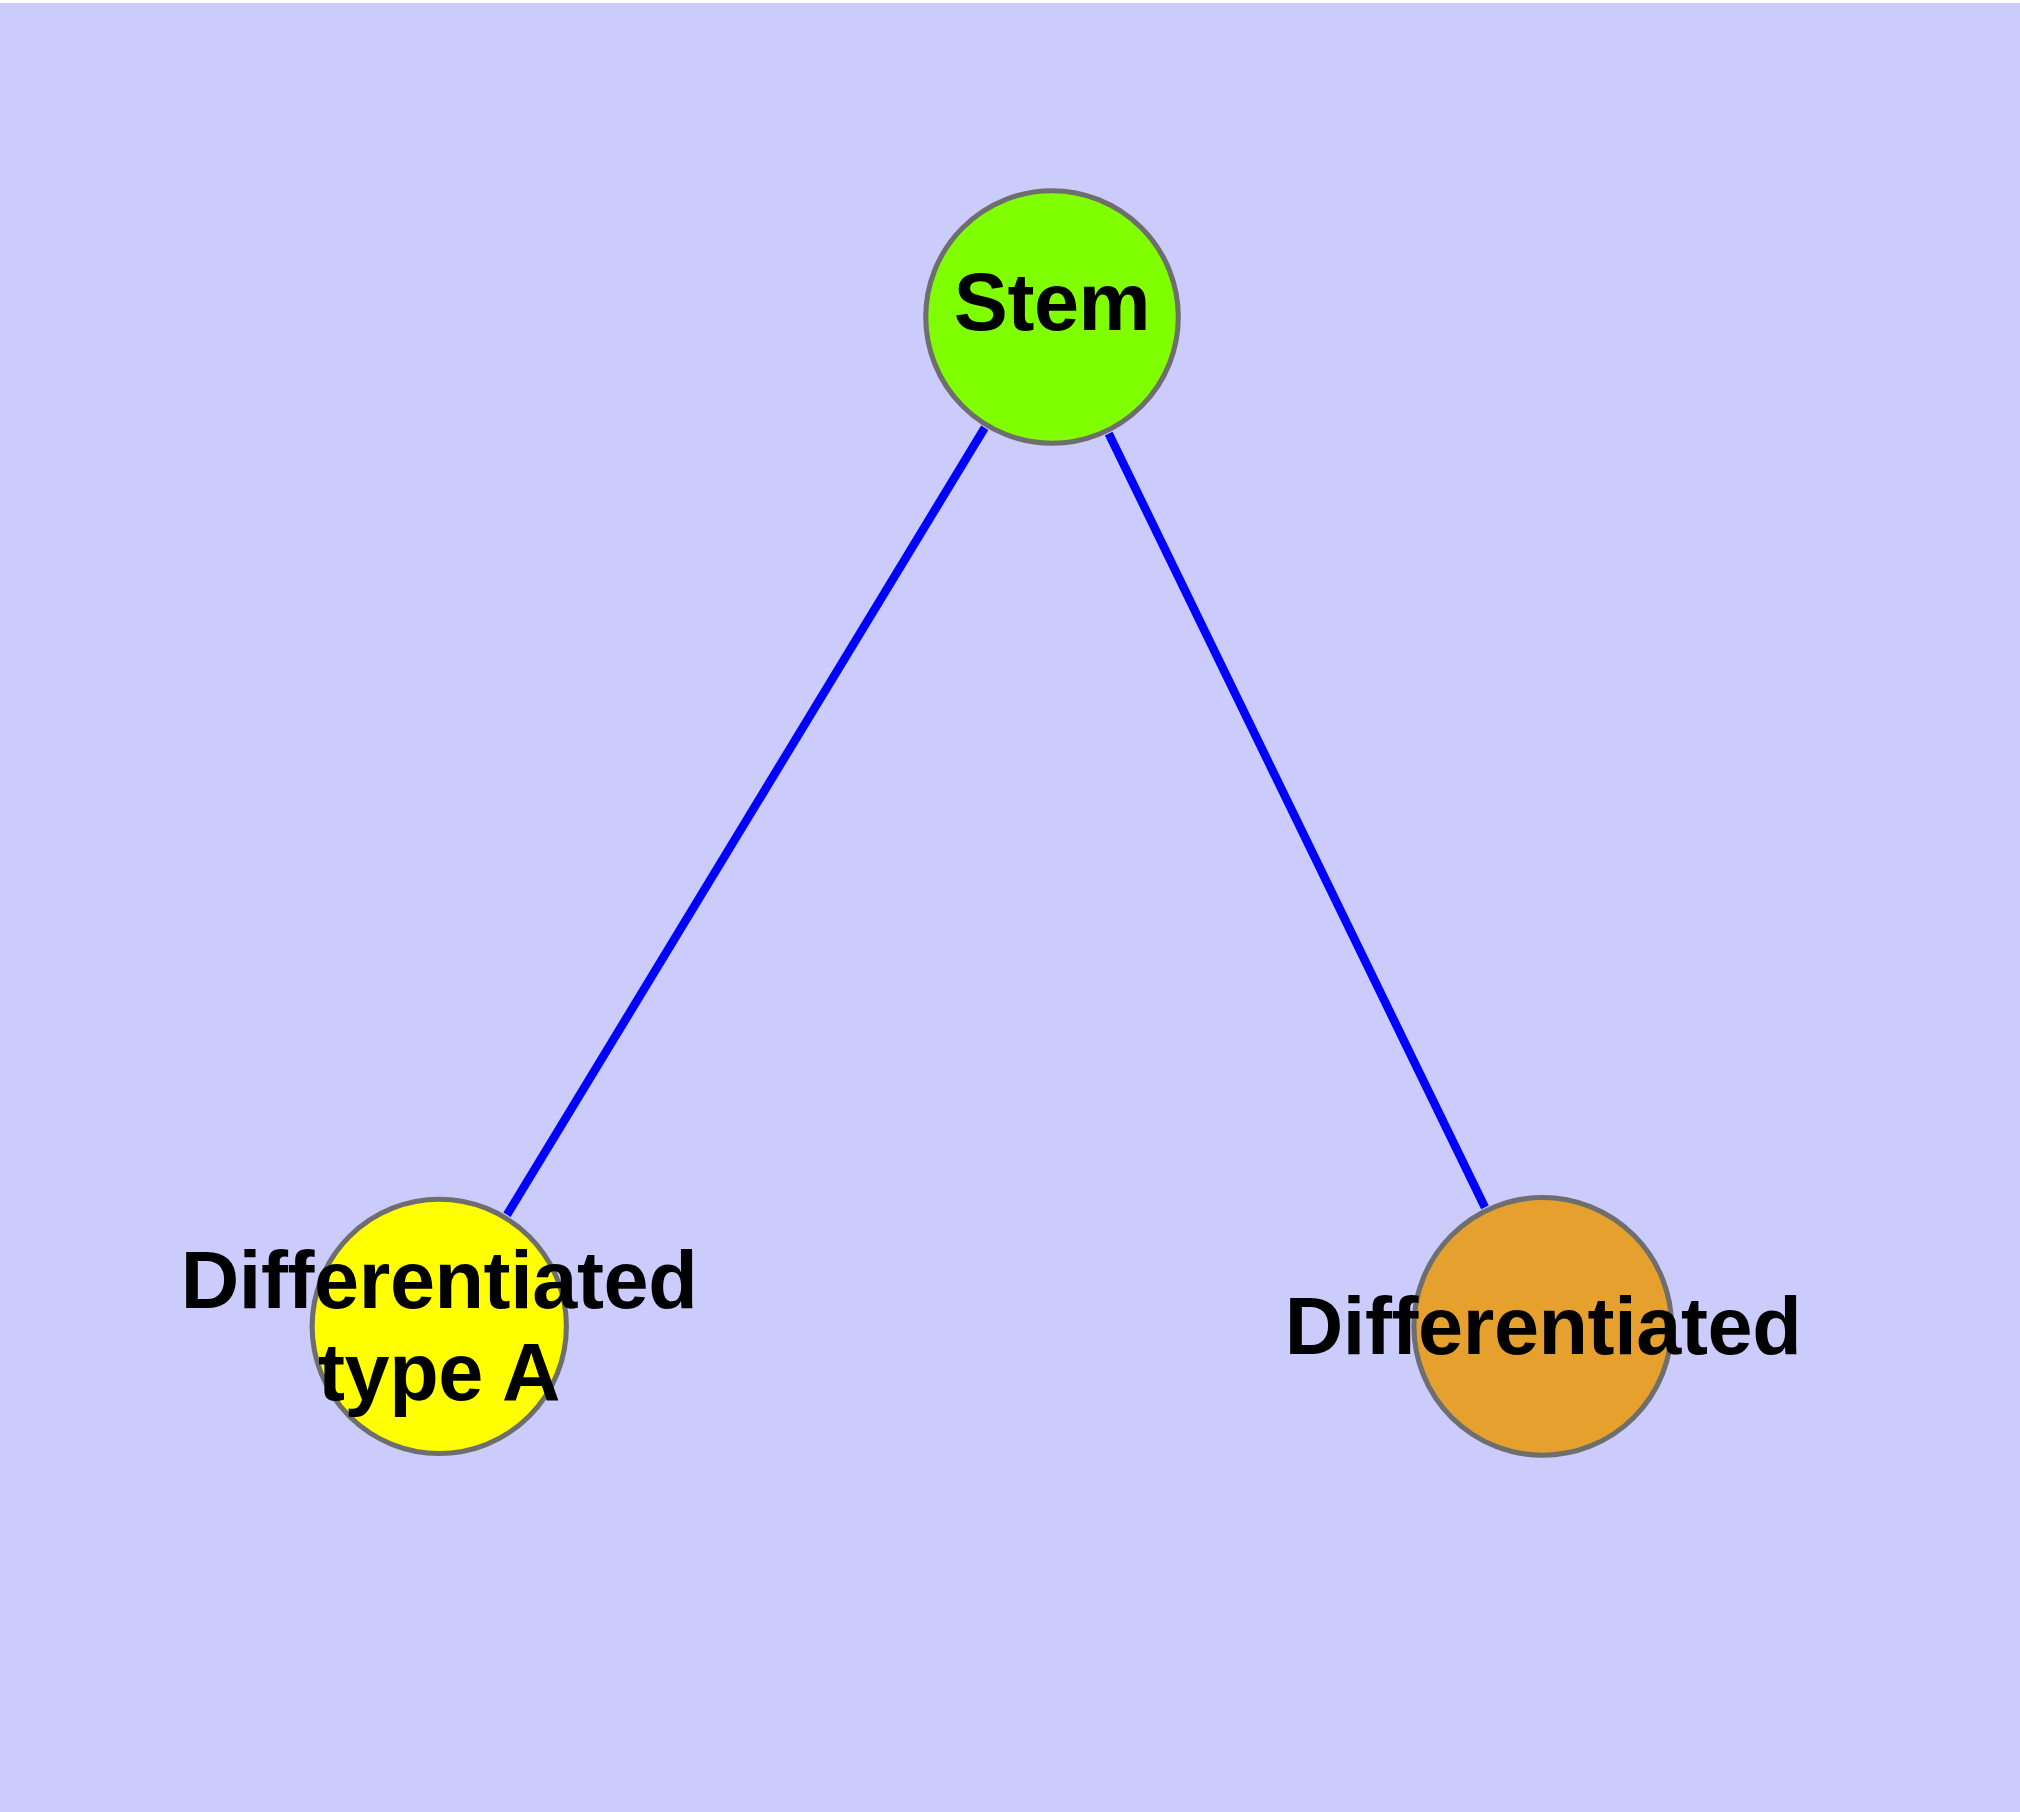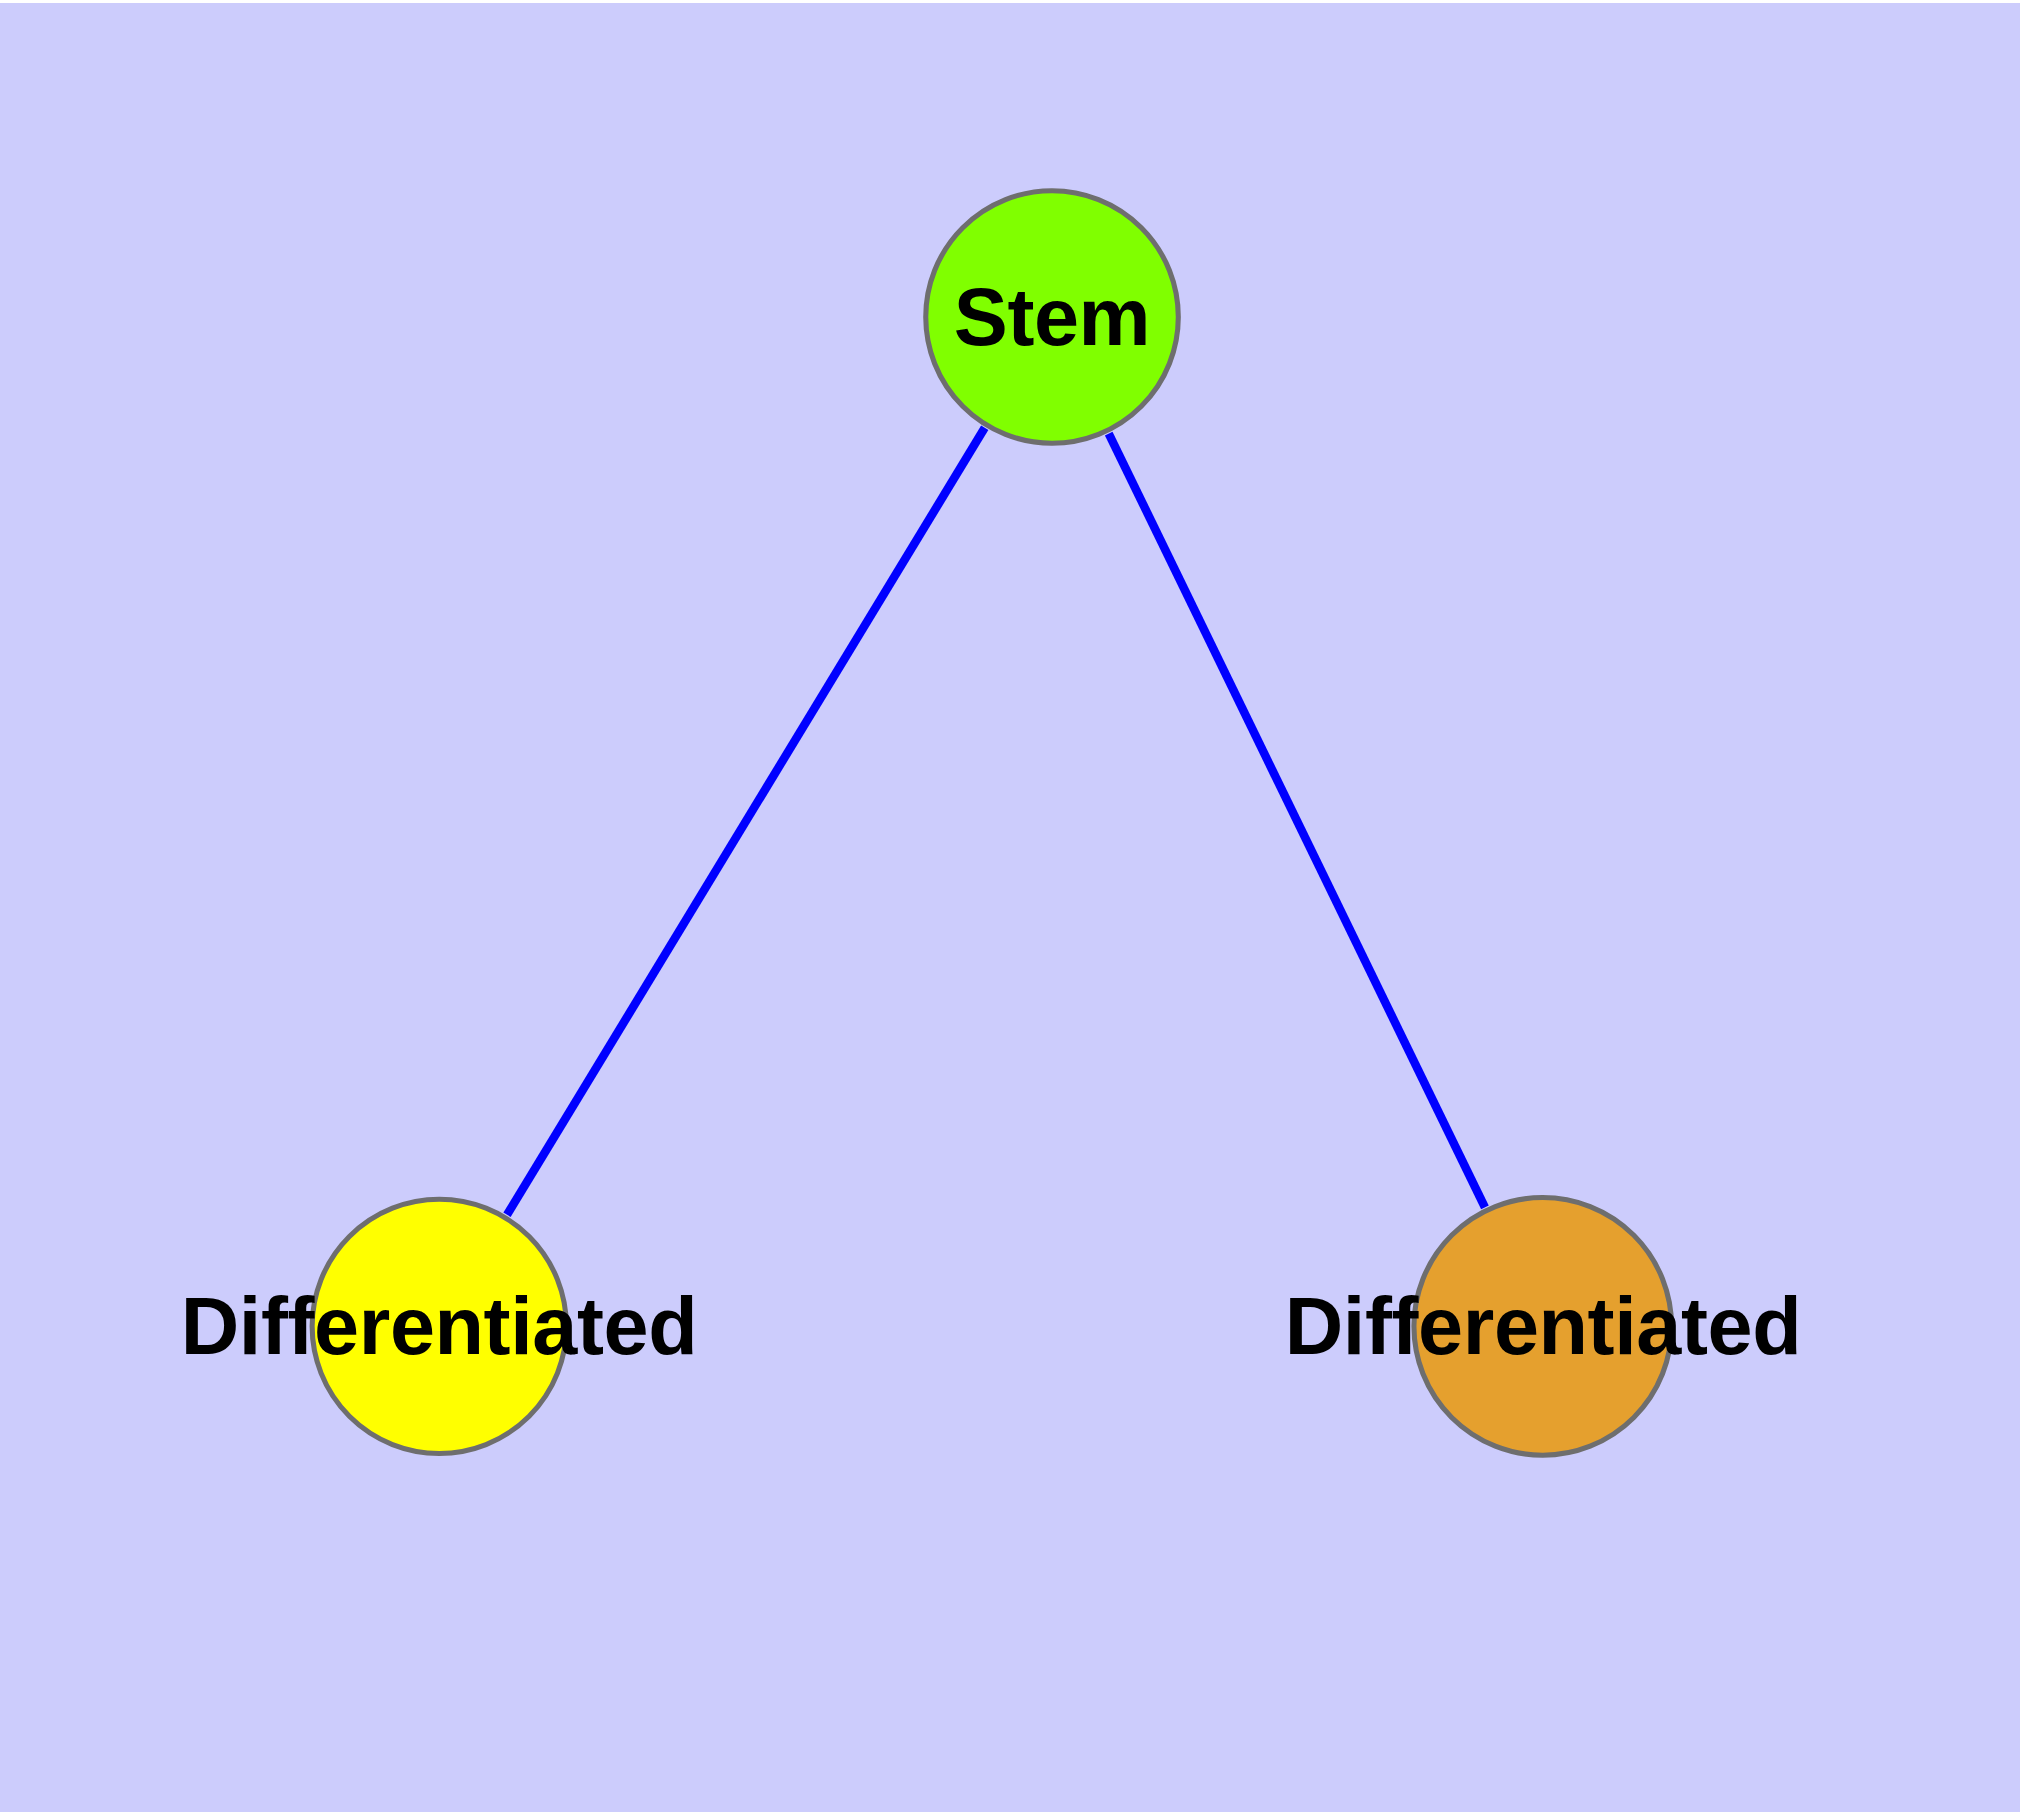--- a/index.html
+++ b/index.html
@@ -58,19 +58,19 @@
         <line x1="1307.8943779327726" y1="511.6013888047188" x2="1751.7939675979574" y2="1424.70054474813" stroke="#0000ff" stroke-width="10" stroke-linecap="butt"></line>
       </g>
     <g id="nodes-layer">
         <circle cx="1241" cy="374" r="149" fill="#80ff00" stroke="#6e6e6e" stroke-width="6"></circle>
         <circle cx="518" cy="1565" r="150" fill="#ffff00" stroke="#6e6e6e" stroke-width="6"></circle>
         <circle cx="1820" cy="1565" r="152" fill="#e5a02e" stroke="#6e6e6e" stroke-width="6"></circle>
       </g>
   </svg>
 
   <div id="labels-layer">
-      <div class="node-label" style="left: 1052px; top: 317px; color: rgb(0, 0, 0);"><div>Stem</div></div>
-      <div class="node-label" style="left: 439px; top: 1326px; color: rgb(0, 0, 0);"><div>Differentiated</div></div>
+      <div class="node-label" style="left: 1052px; top: 302px; color: rgb(0, 0, 0);"><div>Stem</div></div>
+      <div class="node-label" style="left: 439px; top: 1326px; color: rgb(0, 0, 0);"><div>Differentiated</div><div>type A</div></div>
       <div class="node-label" style="left: 1543px; top: 1326px; color: rgb(0, 0, 0);"><div>Differentiated</div></div>
     </div>
 
 </div>
 
 
 </body></html>

